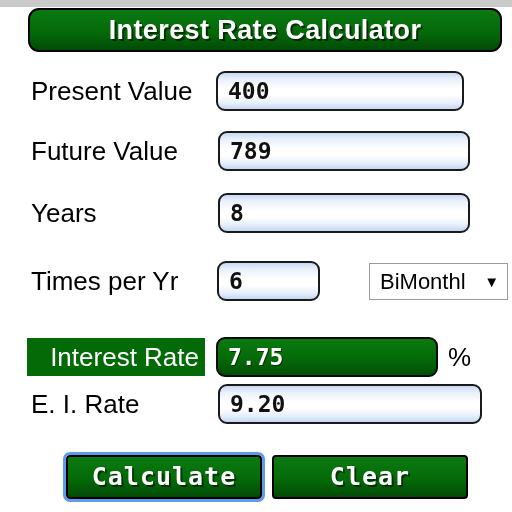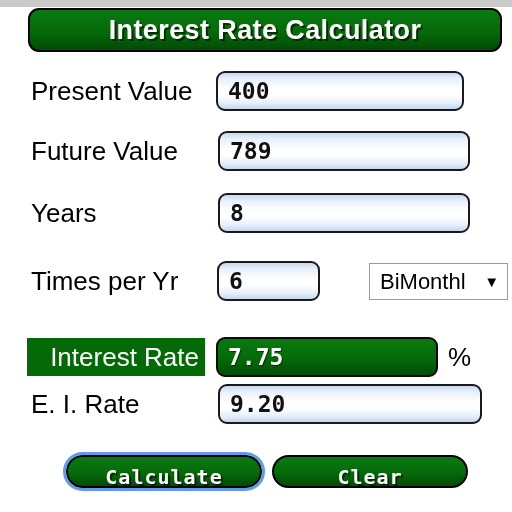--- a/index.html
+++ b/index.html
@@ -163,27 +163,27 @@
     line-height: 46px;
     font-size: 26px;
     color: #000000;
   }
 
   
   .btn {
     position: absolute;
     box-sizing: border-box;
     top: 455px;
-    height: 33px;
+    height: 44px;
     background: linear-gradient(to bottom, #0b7a12 0%, #046a08 55%, #024b06 100%);
     border: 2px solid #000000;
-    border-radius: 20px;
+    border-radius: 4px;
     color: #ffffff;
     font-family: "DejaVu Sans Mono", monospace;
-    font-size: 20px;
+    font-size: 25px;
     font-weight: bold;
     letter-spacing: 1px;
     text-align: center;
     line-height: 40px;
     text-shadow: 2px 2px 0 rgba(0,0,0,0.5);
     cursor: pointer;
   }
   .btn.calc  { left: 66px;  width: 196px; }
   .btn.clear { left: 272px; width: 196px; }
 

